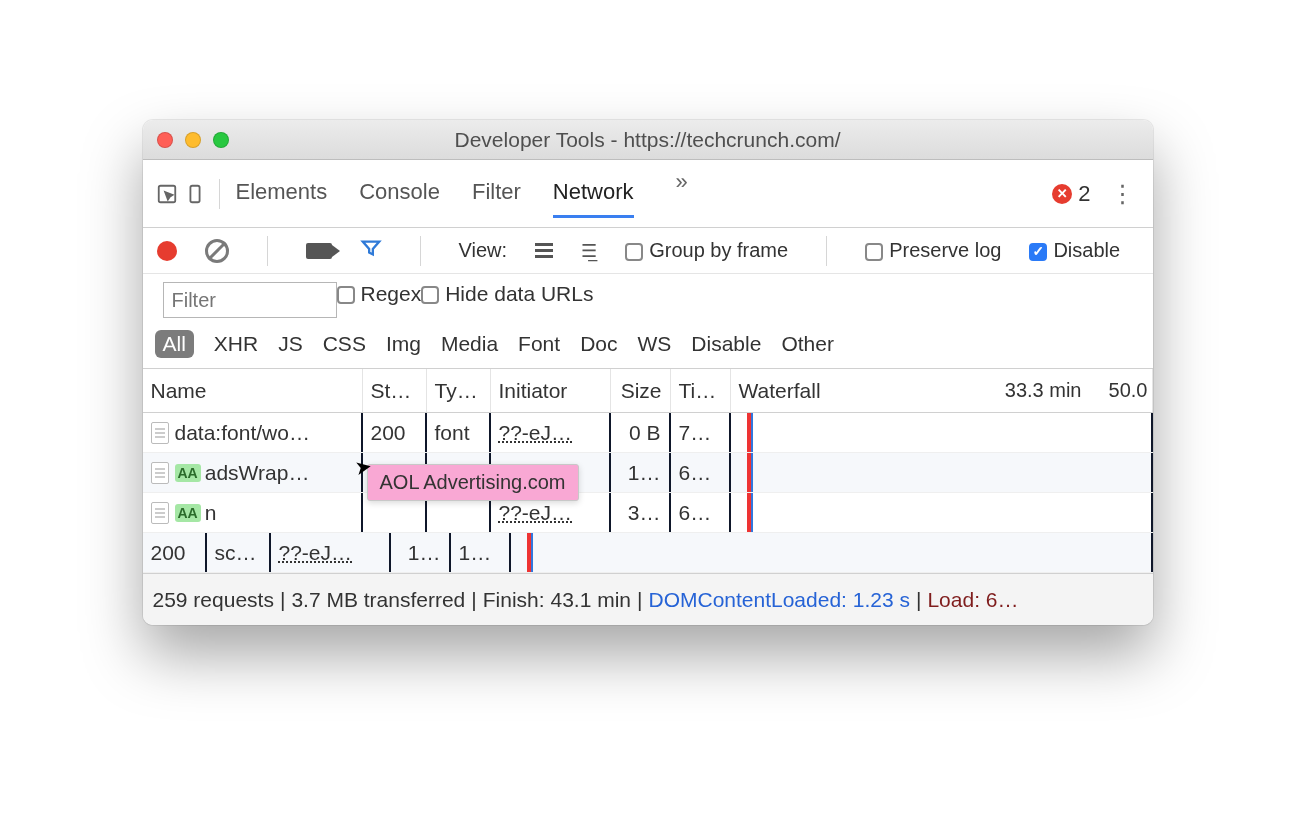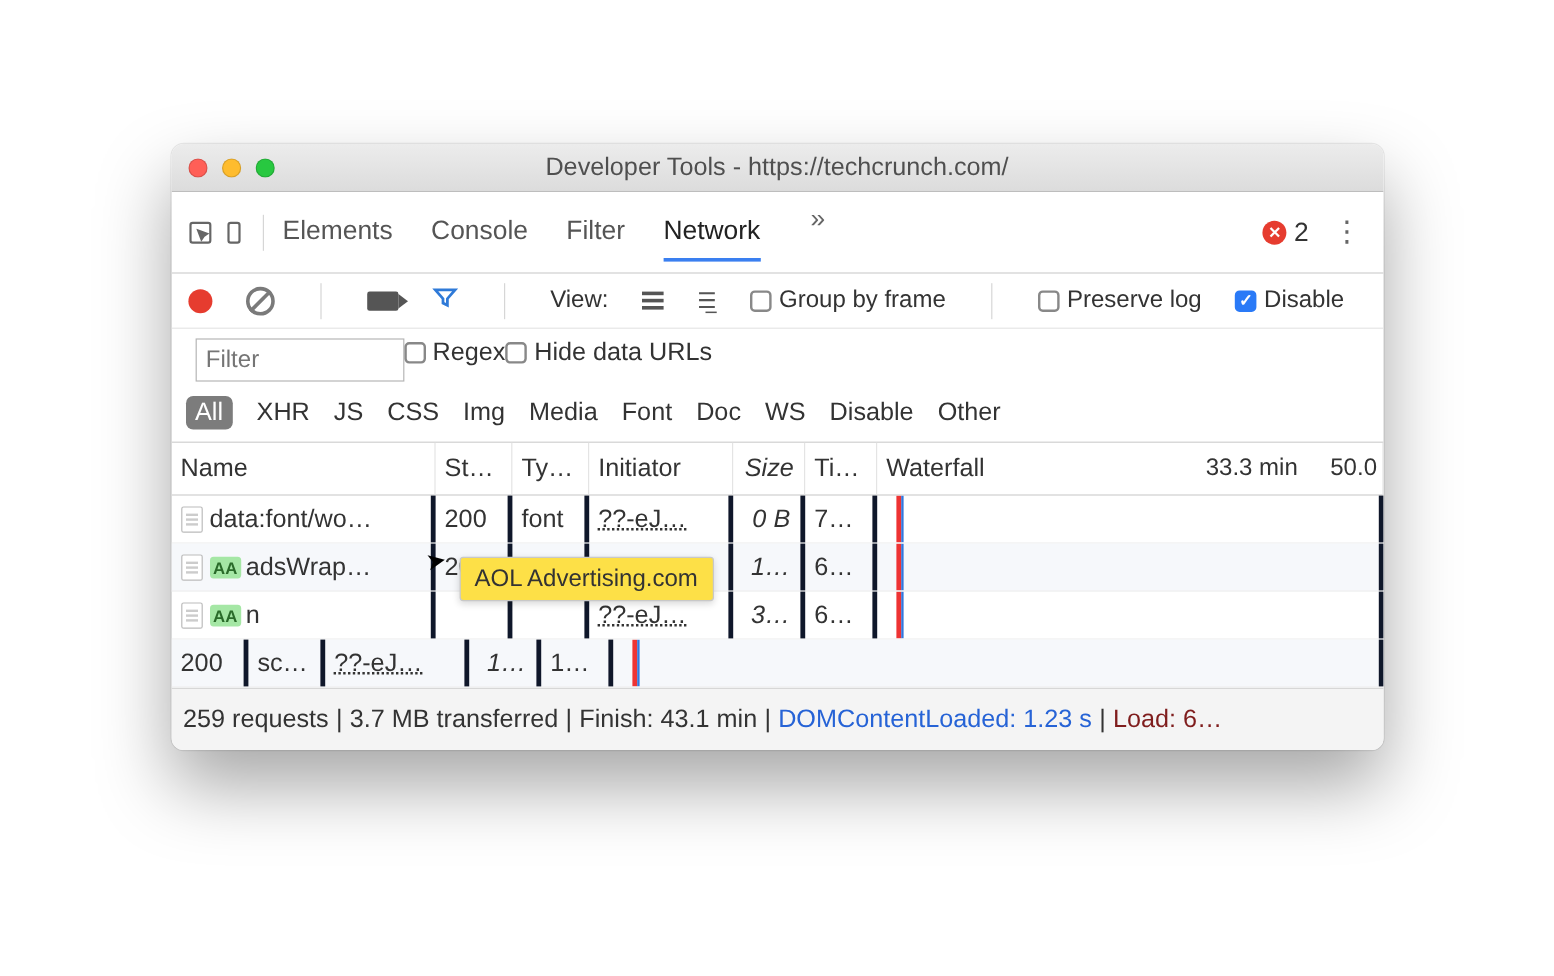--- a/index.html
+++ b/index.html
@@ -64,37 +64,37 @@
   .filter-input{ width:174px; height:36px; border:1px solid #b6b6b6; padding:0 8px; font-size:20px; color:#777;}
   .chipbar{ display:flex;align-items:center;padding:4px 12px 10px;gap:20px;font-size:21px;color:#333;border-bottom:1px solid #d0d0d0;}
   .chip{ cursor:pointer;}
   .chip.active{ background:#7c7c7c;color:#fff;padding:2px 8px;border-radius:6px;}
   .grid-header{ display:flex; border-bottom:1px solid #d0d0d0; font-size:21px; color:#333; height:44px;align-items:center;}
   .col{ padding:0 8px; height:100%; display:flex; align-items:center; border-right:1px solid #e4e4e4; overflow:hidden; white-space:nowrap;}
   .c-name{ width:220px;}
   .c-st{ width:64px;}
   .c-ty{ width:64px;}
   .c-in{ width:120px;}
-  .c-sz{ width:60px; justify-content:flex-end;font-style:italic;}
+  .c-sz{ width:60px; justify-content:flex-end;}
   .c-ti{ width:60px;}
   .c-wf{ flex:1; position:relative;}
   .rows{ position:relative;}
   .row{ display:flex; height:40px; align-items:center; font-size:21px; color:#333; border-bottom:1px solid #efefef;}
   .row:nth-child(even){ background:#f6f8fb;}
-  .row .col{ border-right:4px solid #0f172a;}
+  .row .col{ border-right:2px solid #0f172a;}
   .file-icon{ width:18px;height:22px;border:1px solid #bbb;border-radius:2px;margin-right:6px;position:relative;background:#fff;flex-shrink:0;}
   .file-icon::before{content:'';position:absolute;top:5px;left:3px;right:3px;height:2px;background:#ccc;box-shadow:0 4px 0 #ccc,0 8px 0 #ccc;}
   .badge-aa{ background:#a5e7a5;color:#2a6b2a;font-size:14px;font-weight:bold;padding:1px 3px;border-radius:3px;margin-right:4px;flex-shrink:0;}
   .underline{ text-decoration:underline dotted;}
   .wf-axis{ position:absolute;top:0;bottom:0;left:16px;width:4px;background:#e33;}
   .wf-blue{ position:absolute;top:0;bottom:0;left:20px;width:2px;background:#37d;}
   .wf-time{ position:absolute;right:70px;font-size:20px;color:#333;}
   .wf-time2{ position:absolute;right:4px;font-size:20px;color:#333;}
   .tooltip{
-    position:absolute; left:240px; top:344px; background:#fde047; border:1px solid #c8c8c8;
+    position:absolute; left:224px; top:344px; background:#f9a8d4; border:1px solid #c8c8c8;
     padding:6px 12px; font-size:20px; color:#333; box-shadow:0 2px 6px rgba(0,0,0,0.15);
     border-radius:3px; z-index:10;
   }
   .cursor{ position:absolute; left:212px; top:335px; z-index:20; font-size:20px; color:#000; transform:rotate(-10deg);}
   .statusbar{
     height:52px;border-top:1px solid #d0d0d0;background:#f4f4f4;display:flex;align-items:center;
     padding:0 10px;font-size:21px;color:#333;gap:6px;overflow:hidden;white-space:nowrap;
   }
   .sb-blue{ color:#2663d6;}
   .sb-red{ color:#7f1d1d;}

